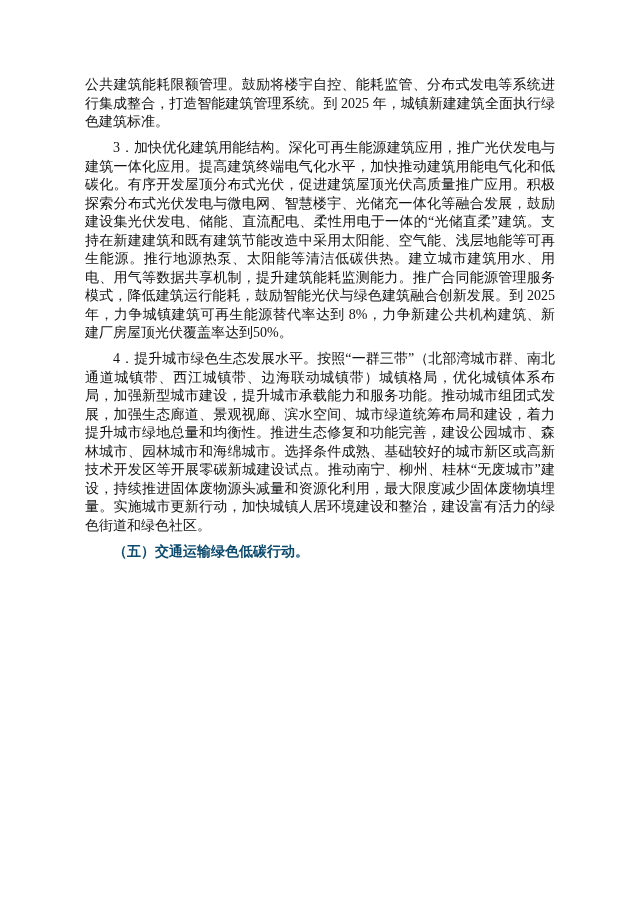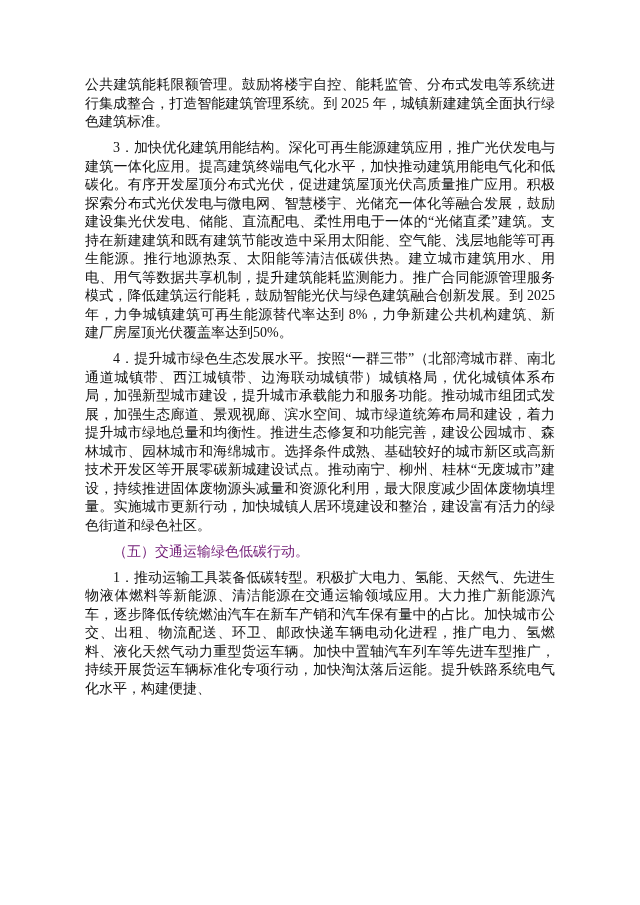--- a/index.html
+++ b/index.html
@@ -29,28 +29,27 @@
     word-break: break-all;
   }
   .doc p {
     margin: 0 0 7.5px 0;
     text-indent: 2em;
   }
   .doc p.no-indent {
     text-indent: 0;
   }
   .doc p.heading {
-    font-weight: 400;
-    color: #701a75;
+    font-weight: 700;
+    color: #0c4a6e;
   }
 </style>
 </head>
 <body>
 
 <div class="page">
   <div class="doc">
     <p class="no-indent">公共建筑能耗限额管理。鼓励将楼宇自控、能耗监管、分布式发电等系统进行集成整合，打造智能建筑管理系统。到 2025 年，城镇新建建筑全面执行绿色建筑标准。</p>
     <p>3．加快优化建筑用能结构。深化可再生能源建筑应用，推广光伏发电与建筑一体化应用。提高建筑终端电气化水平，加快推动建筑用能电气化和低碳化。有序开发屋顶分布式光伏，促进建筑屋顶光伏高质量推广应用。积极探索分布式光伏发电与微电网、智慧楼宇、光储充一体化等融合发展，鼓励建设集光伏发电、储能、直流配电、柔性用电于一体的“光储直柔”建筑。支持在新建建筑和既有建筑节能改造中采用太阳能、空气能、浅层地能等可再生能源。推行地源热泵、太阳能等清洁低碳供热。建立城市建筑用水、用电、用气等数据共享机制，提升建筑能耗监测能力。推广合同能源管理服务模式，降低建筑运行能耗，鼓励智能光伏与绿色建筑融合创新发展。到 2025 年，力争城镇建筑可再生能源替代率达到 8%，力争新建公共机构建筑、新建厂房屋顶光伏覆盖率达到50%。</p>
     <p>4．提升城市绿色生态发展水平。按照“一群三带”（北部湾城市群、南北通道城镇带、西江城镇带、边海联动城镇带）城镇格局，优化城镇体系布局，加强新型城市建设，提升城市承载能力和服务功能。推动城市组团式发展，加强生态廊道、景观视廊、滨水空间、城市绿道统筹布局和建设，着力提升城市绿地总量和均衡性。推进生态修复和功能完善，建设公园城市、森林城市、园林城市和海绵城市。选择条件成熟、基础较好的城市新区或高新技术开发区等开展零碳新城建设试点。推动南宁、柳州、桂林“无废城市”建设，持续推进固体废物源头减量和资源化利用，最大限度减少固体废物填埋量。实施城市更新行动，加快城镇人居环境建设和整治，建设富有活力的绿色街道和绿色社区。</p>
     <p class="heading">（五）交通运输绿色低碳行动。</p>
-    <p>1．推动运输工具装备低碳转型。积极扩大电力、氢能、天然气、先进生物液体燃料等新能源、清洁能源在交通运输领域应用。大力推广新能源汽车，逐步降低传统燃油汽车在新车产销和汽车保有量中的占比。加快城市公交、出租、物流配送、环卫、邮政快递车辆电动化进程，推广电力、氢燃料、液化天然气动力重型货运车辆。加快中置轴汽车列车等先进车型推广，持续开展货运车辆标准化专项行动，加快淘汰落后运能。提升铁路系统电气化水平，构建便捷、</p>
   </div>
 </div>
 
 </body></html>

